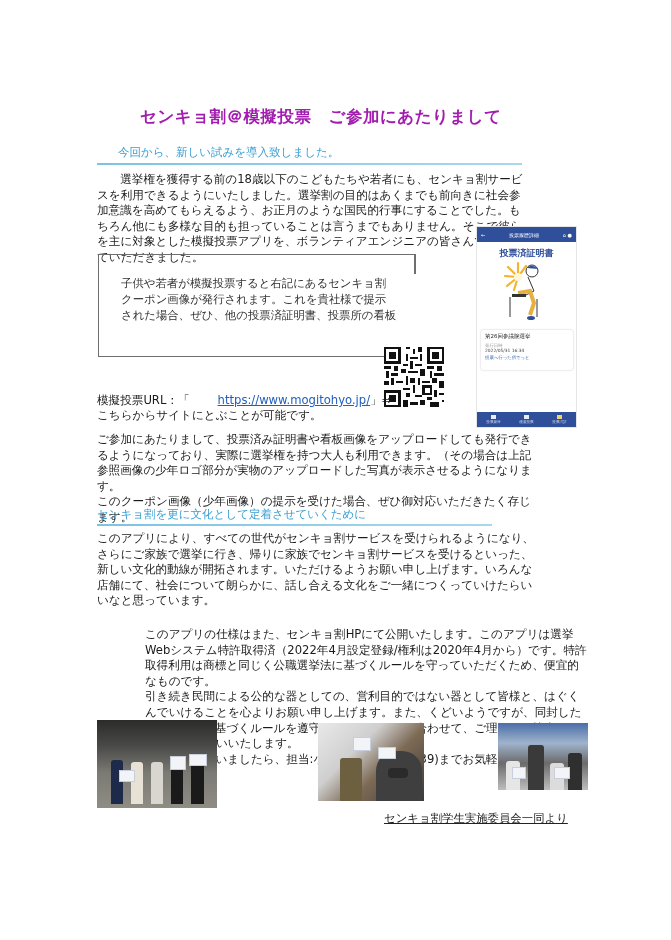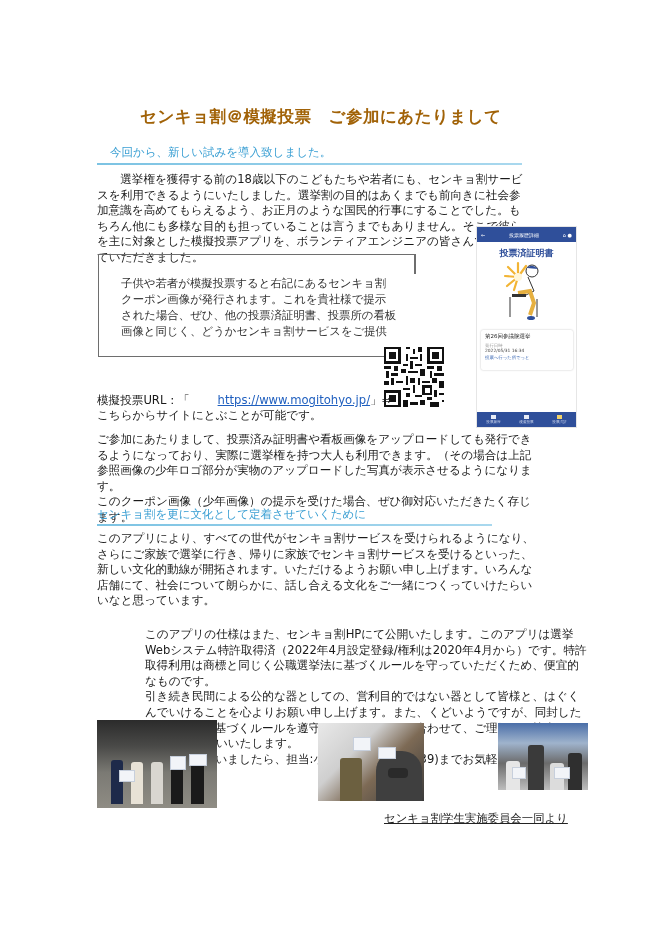--- a/index.html
+++ b/index.html
@@ -1,19 +1,19 @@
 <!DOCTYPE html>
 <html><head>
 <meta charset="utf-8">
 <style>
   html,body{margin:0;padding:0;background:#ffffff;}
   body{width:671px;height:940px;position:relative;overflow:hidden;
        font-family:"DejaVu Sans","Liberation Sans",sans-serif;color:#1a1a1a;}
   .abs{position:absolute;}
-  .title{left:140px;top:106px;font-size:16.5px;font-weight:bold;letter-spacing:0.5px;white-space:pre;color:#a16207;}
+  .title{left:140px;top:106px;font-size:16.5px;font-weight:bold;letter-spacing:0.5px;white-space:pre;color:#a21caf;}
   .sec-head{left:110px;font-size:11.5px;color:#3a9fd3;white-space:nowrap;}
   .sec-rule{left:97px;width:400px;height:2px;background:linear-gradient(90deg,#7cc3e3,#a9d8ee);}
   .para{left:97px;width:430px;font-size:11.6px;line-height:15.6px;color:#1a1a1a;}
   .para p{margin:0;}
   .indent{text-indent:2em;}
   .box{left:98px;top:254px;width:316px;height:103px;border:1.5px solid #6e6e6e;border-right:none;box-sizing:border-box;}
   .box-right{left:414px;top:254px;width:1.5px;height:20px;background:#6e6e6e;}
   .box-text{left:121px;top:275px;width:290px;font-family:"DejaVu Serif","Liberation Serif",serif;font-size:11.4px;line-height:16px;color:#333;}
   .box-text p{margin:0;}
   .qr{left:384px;top:347px;width:60px;height:60px;}
@@ -38,34 +38,33 @@
   .p3{left:498px;top:723px;width:90px;height:67px;background:linear-gradient(180deg,#4a6ea8 0%,#9fb3cc 30%,#6b6b6b 60%,#bdbdbd 100%);}
   .fig{position:absolute;border-radius:3px 3px 0 0;}
   .sign{position:absolute;background:#f2f4f8;border:0.5px solid #c7cfdc;}
   .footer{left:384px;top:811px;font-size:11.4px;color:#222;white-space:nowrap;text-decoration:underline;}
 </style>
 </head>
 <body>
 
 <div class="abs title">センキョ割＠模擬投票　ご参加にあたりまして</div>
 
-<div class="abs sec-head" style="top:145px;">今回から、新しい試みを導入致しました。</div>
+<div class="abs sec-head" style="top:145px;margin-left:8px;">今回から、新しい試みを導入致しました。</div>
 <div class="abs sec-rule" style="top:163px;width:425px;"></div>
 
 <div class="abs para" style="top:172px;width:432px;">
   <p class="indent">選挙権を獲得する前の18歳以下のこどもたちや若者にも、センキョ割サービスを利用できるようにいたしました。選挙割の目的はあくまでも前向きに社会参加意識を高めてもらえるよう、お正月のような国民的行事にすることでした。もちろん他にも多様な目的も担っていることは言うまでもありません。そこで彼らを主に対象とした模擬投票アプリを、ボランティアエンジニアの皆さんで製作していただきました。</p>
 </div>
 
 <div class="abs box"></div>
 <div class="abs box-right"></div>
 <div class="abs box-text">
   <p>子供や若者が模擬投票すると右記にあるセンキョ割</p>
   <p>クーポン画像が発行されます。これを貴社様で提示</p>
   <p>された場合、ぜひ、他の投票済証明書、投票所の看板</p>
-  <p>画像と同じく、どうかセンキョ割サービスをご提供</p>
 </div>
 
 <svg class="abs qr" viewBox="0 0 25 25" shape-rendering="crispEdges">
   <rect width="25" height="25" fill="#fff"></rect>
   <g fill="#111">
     <rect x="0" y="0" width="7" height="7"></rect>
       <rect x="1" y="1" width="5" height="5" fill="#fff"></rect>
       <rect x="2" y="2" width="3" height="3"></rect>
     <rect x="18" y="0" width="7" height="7"></rect>
       <rect x="19" y="1" width="5" height="5" fill="#fff"></rect>

